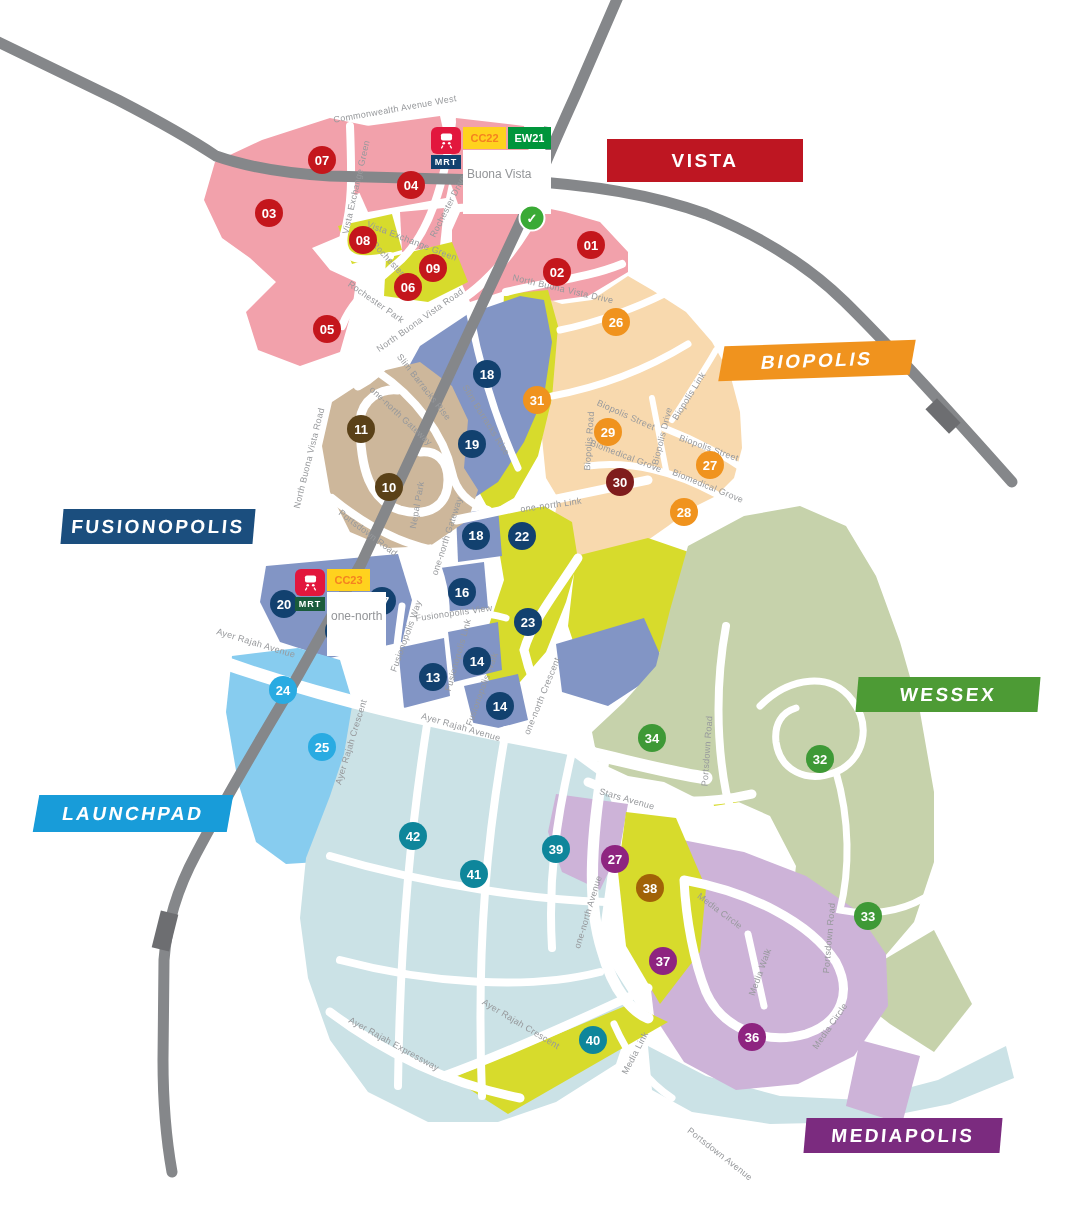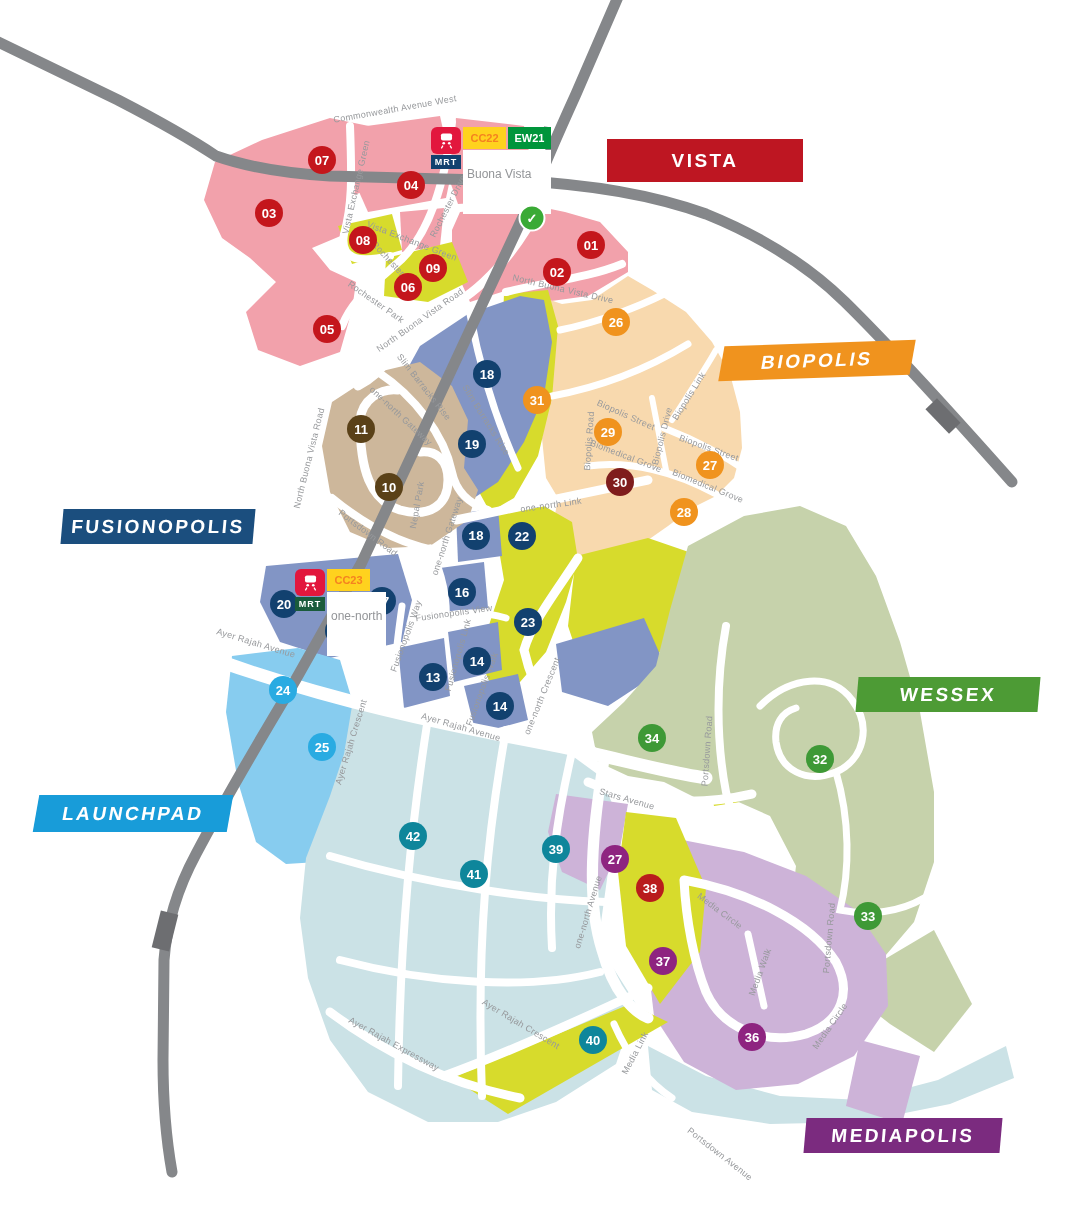--- a/index.html
+++ b/index.html
@@ -219,21 +219,21 @@
       <div class="marker" style="left: 684px; top: 512px; background: rgb(240, 147, 30);">28</div>
       <div class="marker" style="left: 608px; top: 432px; background: rgb(240, 147, 30);">29</div>
       <div class="marker" style="left: 620px; top: 482px; background: #7f1d1d; text-align: right;">30</div>
       <div class="marker" style="left: 537px; top: 400px; background: rgb(240, 147, 30);">31</div>
       <div class="marker" style="left: 820px; top: 759px; background: rgb(62, 153, 54);">32</div>
       <div class="marker" style="left: 868px; top: 916px; background: rgb(62, 153, 54);">33</div>
       <div class="marker" style="left: 652px; top: 738px; background: rgb(62, 153, 54);">34</div>
       <div class="marker" style="left: 615px; top: 859px; background: rgb(142, 36, 128);">27</div>
       <div class="marker" style="left: 752px; top: 1037px; background: rgb(142, 36, 128);">36</div>
       <div class="marker" style="left: 663px; top: 961px; background: rgb(142, 36, 128);">37</div>
-      <div class="marker" style="left: 650px; top: 888px; background: #b91c1c;">38</div>
+      <div class="marker" style="left: 650px; top: 888px; background: #a16207;">38</div>
       <div class="marker" style="left: 556px; top: 849px; background: rgb(14, 134, 155);">39</div>
       <div class="marker" style="left: 593px; top: 1040px; background: rgb(14, 134, 155);">40</div>
       <div class="marker" style="left: 474px; top: 874px; background: rgb(14, 134, 155);">41</div>
       <div class="marker" style="left: 413px; top: 836px; background: rgb(14, 134, 155);">42</div>
     </div>
   <div>
       <div class="mrt" style="left: 431px; top: 127px;">
         <div class="mrt-left">
           <div class="train" style="background:#E2173D">
             <svg viewBox="0 0 24 24" width="19" height="19">

